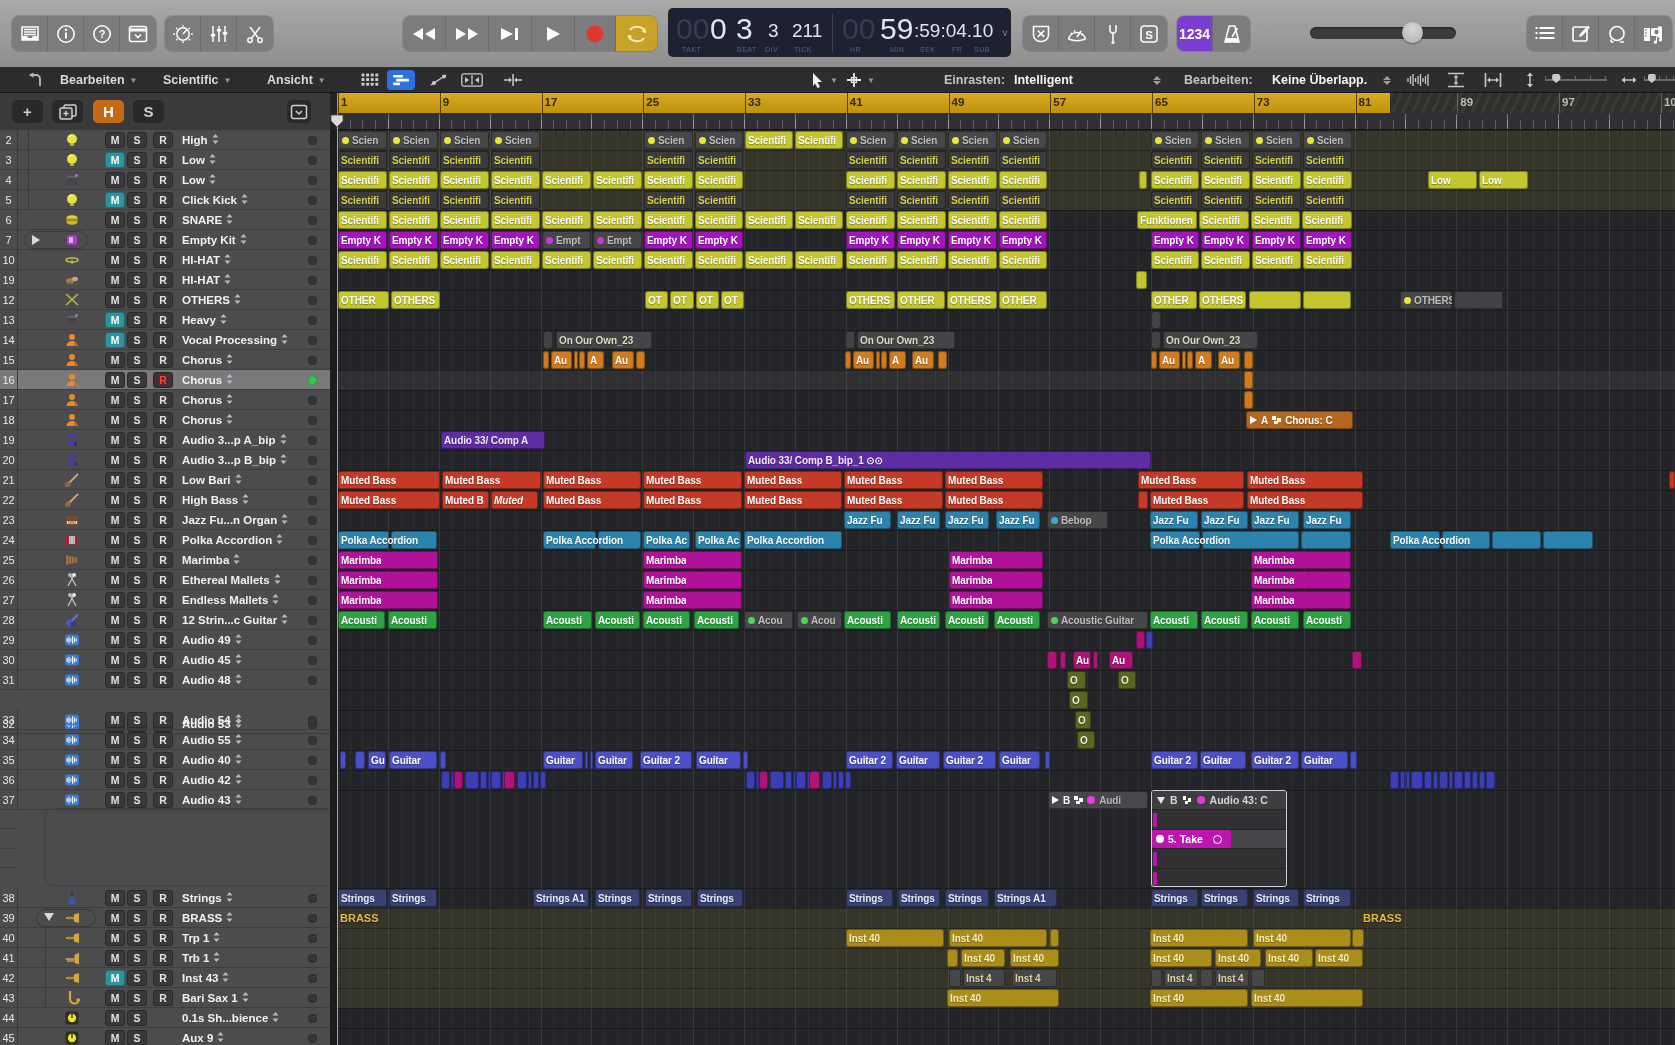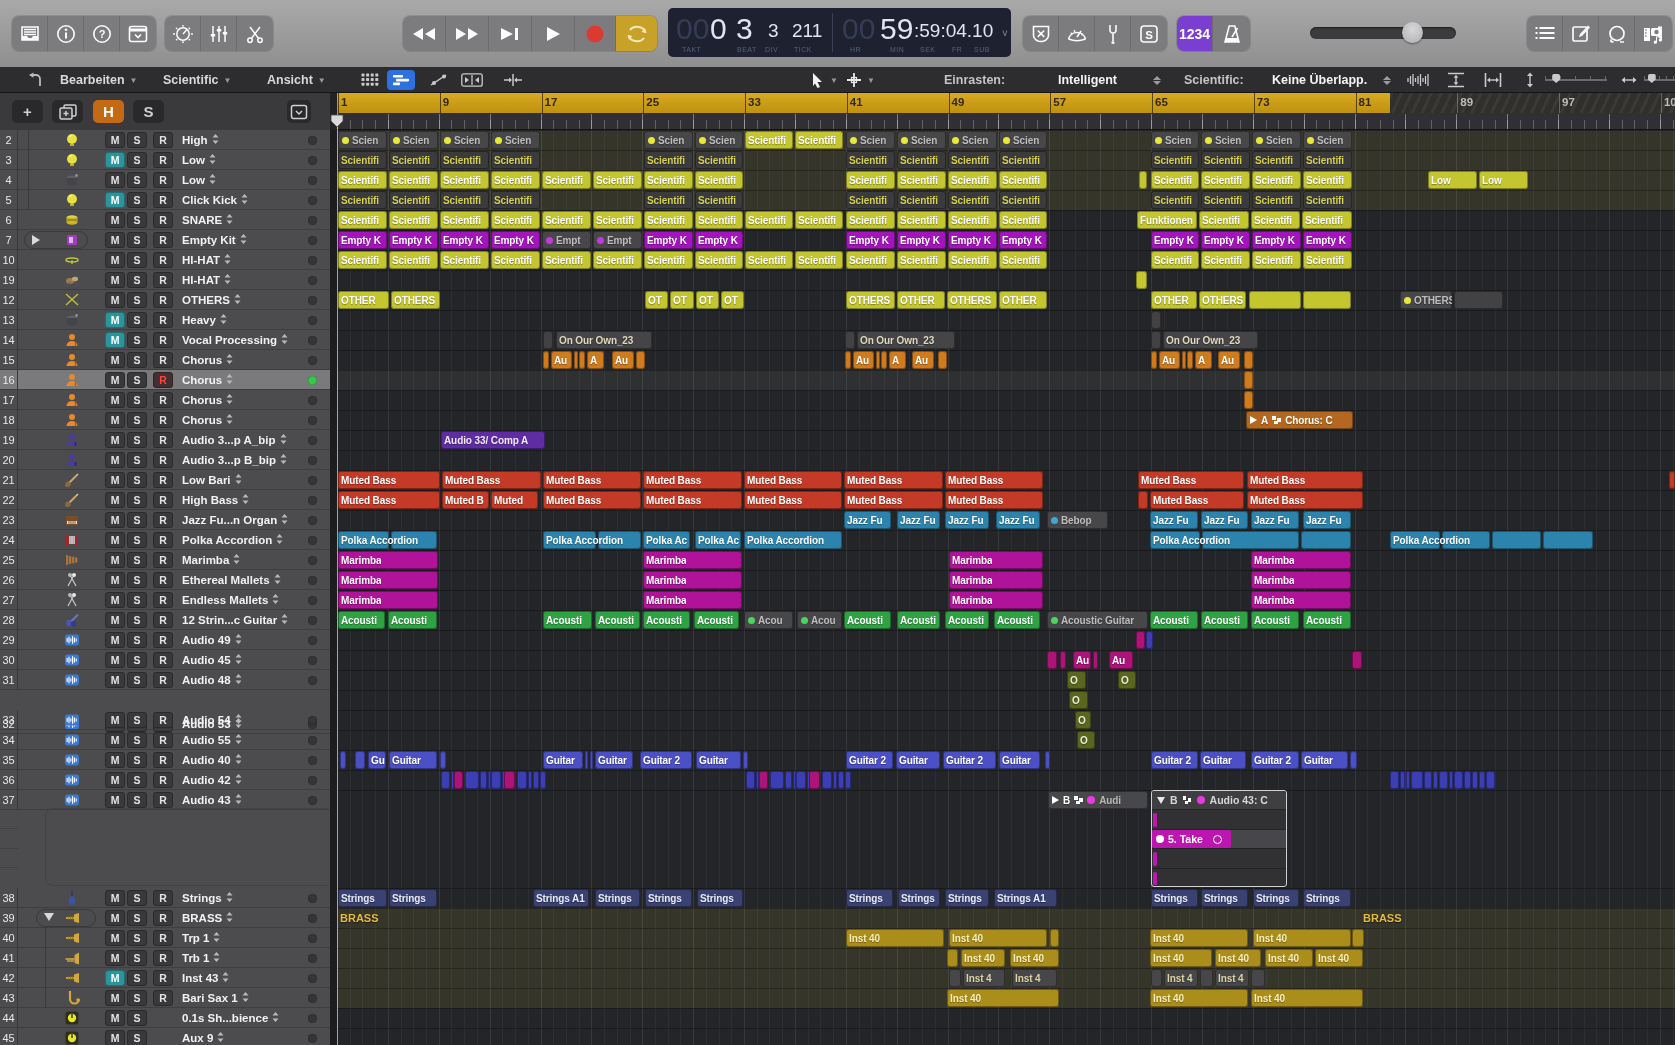--- a/index.html
+++ b/index.html
@@ -484,28 +484,28 @@
       </div>
       <span class="mb-chev" style="position: absolute; left: 830px; top: 9px;">▼</span>
       <div class="mb-icon" style="left: 843px; width: 22px;">
         <svg width="16" height="16" viewBox="0 0 16 16">
           <path d="M8 1v14M1 8h14" stroke="#e8e8e8" stroke-width="1.8"></path>
           <rect x="5.5" y="5.5" width="5" height="5" fill="none" stroke="#e8e8e8" stroke-width="1.2"></rect>
         </svg>
       </div>
       <span class="mb-chev" style="position: absolute; left: 867px; top: 9px;">▼</span>
       <div class="mb-field-label" style="left: 944px;">Einrasten:</div>
-      <div class="mb-field-val" style="left: 1058px;">
+      <div class="mb-field-val" style="left: 1014px;">
         <span>Intelligent</span>
       </div>
       <span class="stepper" style="position: absolute; left: 1153px; top: 9px;">
         <i class="up"></i>
         <i class="dn"></i>
       </span>
-      <div class="mb-field-label" style="left: 1184px;">Scientific:</div>
+      <div class="mb-field-label" style="left: 1184px;">Bearbeiten:</div>
       <div class="mb-field-val" style="left: 1272px;">
         <span>Keine Überlapp.</span>
       </div>
       <span class="stepper" style="position: absolute; left: 1383px; top: 9px;">
         <i class="up"></i>
         <i class="dn"></i>
       </span>
       <div class="mb-icon" style="left: 1403px; width: 30px;">
         <svg width="22" height="14" viewBox="0 0 22 14">
           <g stroke="#c9c9cc" stroke-width="1.3">
@@ -1872,20 +1872,23 @@
         <span class="sq3">
           <i></i>
           <i></i>
           <i></i>
         </span>
         <span style="overflow: hidden;">Chorus: C</span>
       </div>
       <div class="region" style="left: 104px; top: 301px; width: 104px; background: rgb(94, 45, 164); color: rgb(240, 234, 251);">
         <span style="overflow: hidden;">Audio 33/ Comp A</span>
       </div>
+      <div class="region" style="left: 408px; top: 321px; width: 406px; background: rgb(94, 45, 164); color: rgb(240, 234, 251);">
+        <span style="overflow: hidden;">Audio 33/ Comp B_bip_1  ⊙⊙</span>
+      </div>
       <div class="region" style="left: 1px; top: 341px; width: 102px; background: rgb(196, 58, 38); color: rgb(255, 255, 255);">
         <span style="overflow: hidden;">Muted Bass</span>
       </div>
       <div class="region" style="left: 105px; top: 341px; width: 99px; background: rgb(196, 58, 38); color: rgb(255, 255, 255);">
         <span style="overflow: hidden;">Muted Bass</span>
       </div>
       <div class="region" style="left: 206px; top: 341px; width: 98px; background: rgb(196, 58, 38); color: rgb(255, 255, 255);">
         <span style="overflow: hidden;">Muted Bass</span>
       </div>
       <div class="region" style="left: 306px; top: 341px; width: 99px; background: rgb(196, 58, 38); color: rgb(255, 255, 255);">
@@ -1907,21 +1910,21 @@
         <span style="overflow: hidden;">Muted Bass</span>
       </div>
       <div class="region" style="left: 1332px; top: 341px; width: 6px; background: rgb(196, 58, 38); color: rgb(255, 255, 255);"></div>
       <div class="region" style="left: 1px; top: 361px; width: 102px; background: rgb(196, 58, 38); color: rgb(255, 255, 255);">
         <span style="overflow: hidden;">Muted Bass</span>
       </div>
       <div class="region" style="left: 105px; top: 361px; width: 47px; background: rgb(196, 58, 38); color: rgb(255, 255, 255);">
         <span style="overflow: hidden;">Muted B</span>
       </div>
       <div class="region" style="left: 154px; top: 361px; width: 47px; background: rgb(196, 58, 38); color: rgb(255, 255, 255);">
-        <span style="overflow: hidden;">Muted</span>
+        <span style="overflow: hidden; font-style: italic;">Muted</span>
       </div>
       <div class="region" style="left: 206px; top: 361px; width: 98px; background: rgb(196, 58, 38); color: rgb(255, 255, 255);">
         <span style="overflow: hidden;">Muted Bass</span>
       </div>
       <div class="region" style="left: 306px; top: 361px; width: 99px; background: rgb(196, 58, 38); color: rgb(255, 255, 255);">
         <span style="overflow: hidden;">Muted Bass</span>
       </div>
       <div class="region" style="left: 407px; top: 361px; width: 98px; background: rgb(196, 58, 38); color: rgb(255, 255, 255);">
         <span style="overflow: hidden;">Muted Bass</span>
       </div>

